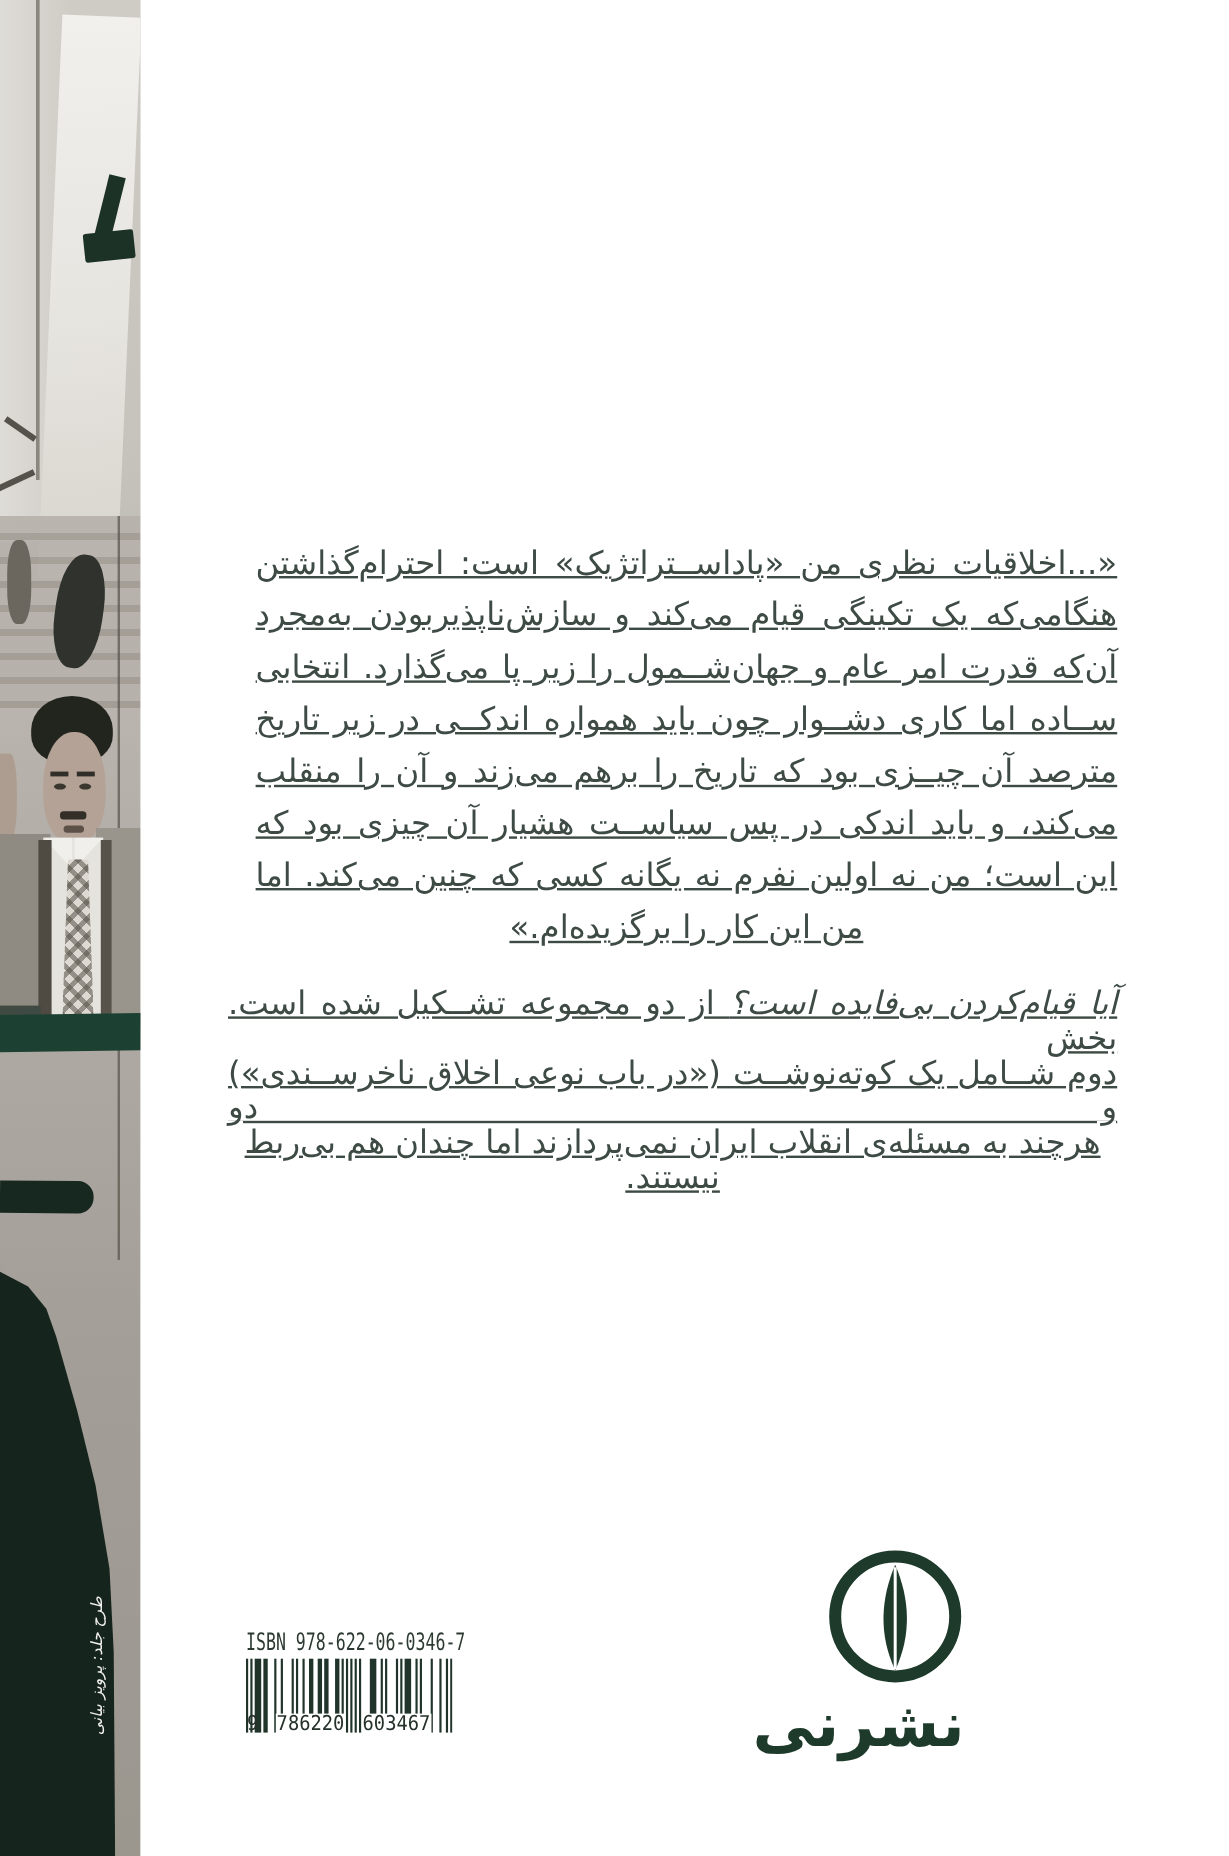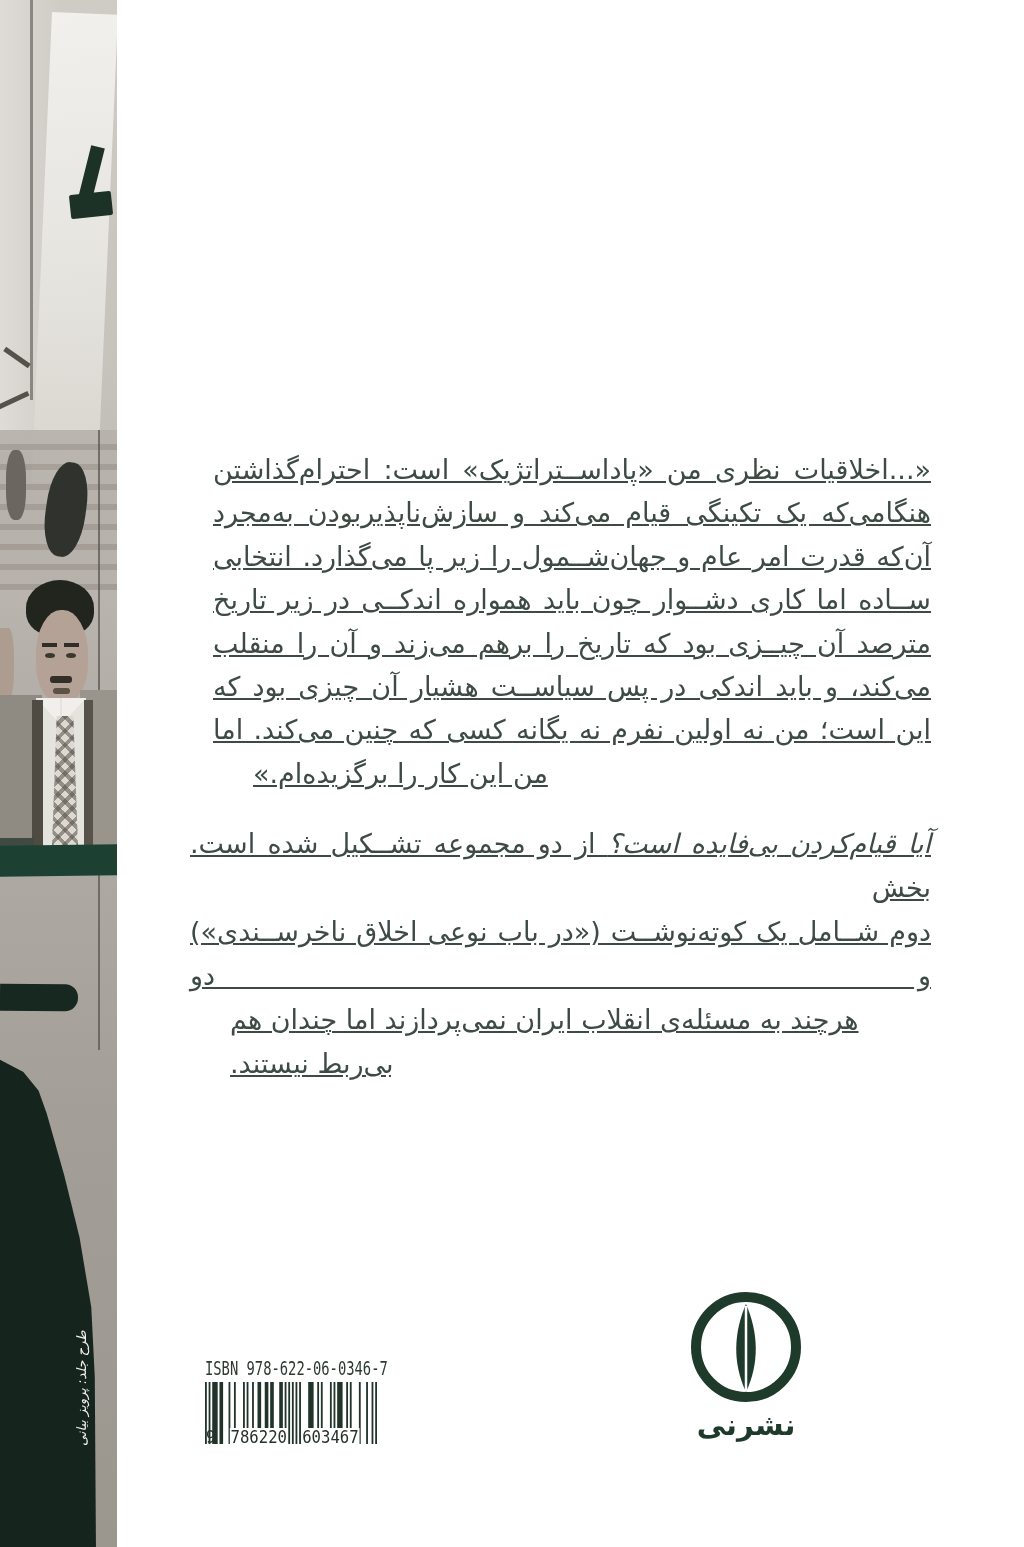--- a/index.html
+++ b/index.html
@@ -45,42 +45,42 @@
   .ps-darkbar{left:0;top:984px;width:78px;height:27px;background:#16281f;border-radius:0 13px 13px 0;transform:rotate(0.5deg);}
   .ps-sil{inset:0;background:#15241d;
     clip-path:polygon(0 68.5%,20% 69.3%,33% 70.5%,40% 72%,55% 76%,68% 80%,78% 84.5%,81% 89%,82% 100%,0 100%);}
   .ps-credit{left:74px;top:1446px;transform:rotate(-90deg);transform-origin:left top;
     white-space:nowrap;color:#f3f2ee;font-size:13px;font-style:italic;letter-spacing:1px;direction:rtl;}
 
   
   .textcol{position:absolute;left:190px;width:741px;top:448px;direction:rtl;color:#3e4b45;}
   .para{font-size:27px;line-height:43.4px;}
   .quote{margin-left:23px;}
-  .desc{margin-top:27px;line-height:44px;}
+  .desc{margin-top:27px;line-height:29px;}
   .tline{text-align:justify;text-align-last:justify;text-decoration:underline;}
-  .tline.last{text-align:left;text-align-last:auto;margin-left:40px;}
+  .tline.last{text-align:center;text-align-last:auto;}
   .it{font-style:italic;}
 
   
   .isbn-block{position:absolute;left:205px;top:1356px;width:182px;}
   .isbn-label{font-family:"DejaVu Sans Mono","Liberation Mono",monospace;font-size:20px;color:#2c3a31;
     white-space:nowrap;transform:scaleX(0.69);transform-origin:left center;}
   .barcode-wrap{margin-top:2px;width:172px;height:62px;}
   .barcode-wrap svg{width:172px;height:62px;display:block;}
   .barcode-wrap rect{fill:#20342a;}
   .bdigits{display:flex;justify-content:space-between;width:168px;margin-top:-16px;position:relative;
     font-family:"DejaVu Sans Mono","Liberation Mono",monospace;font-size:17px;color:#253129;
     transform:scaleX(0.92);transform-origin:left center;}
   .bdigits span{background:#ffffff;padding:0 1px;line-height:18px;}
   .bdigits .b-first{background:transparent;}
 
   
   .pub{position:absolute;left:688px;top:1290px;width:116px;text-align:center;color:#1e3a2b;}
   .pub svg{display:block;margin:0 auto;}
-  .pub-name{margin-top:4px;font-size:29px;font-weight:bold;direction:rtl;letter-spacing:0;}
+  .pub-name{margin-top:4px;font-size:52px;font-weight:bold;direction:rtl;letter-spacing:0;}
 </style>
 </head>
 <body>
 
 <div class="photo-strip">
   <div class="ps-base"></div>
   <div class="ps-topwhite"></div>
   <div class="ps-pole"></div>
   <div class="ps-banner"></div>
   <div class="ps-gun-v"></div>

